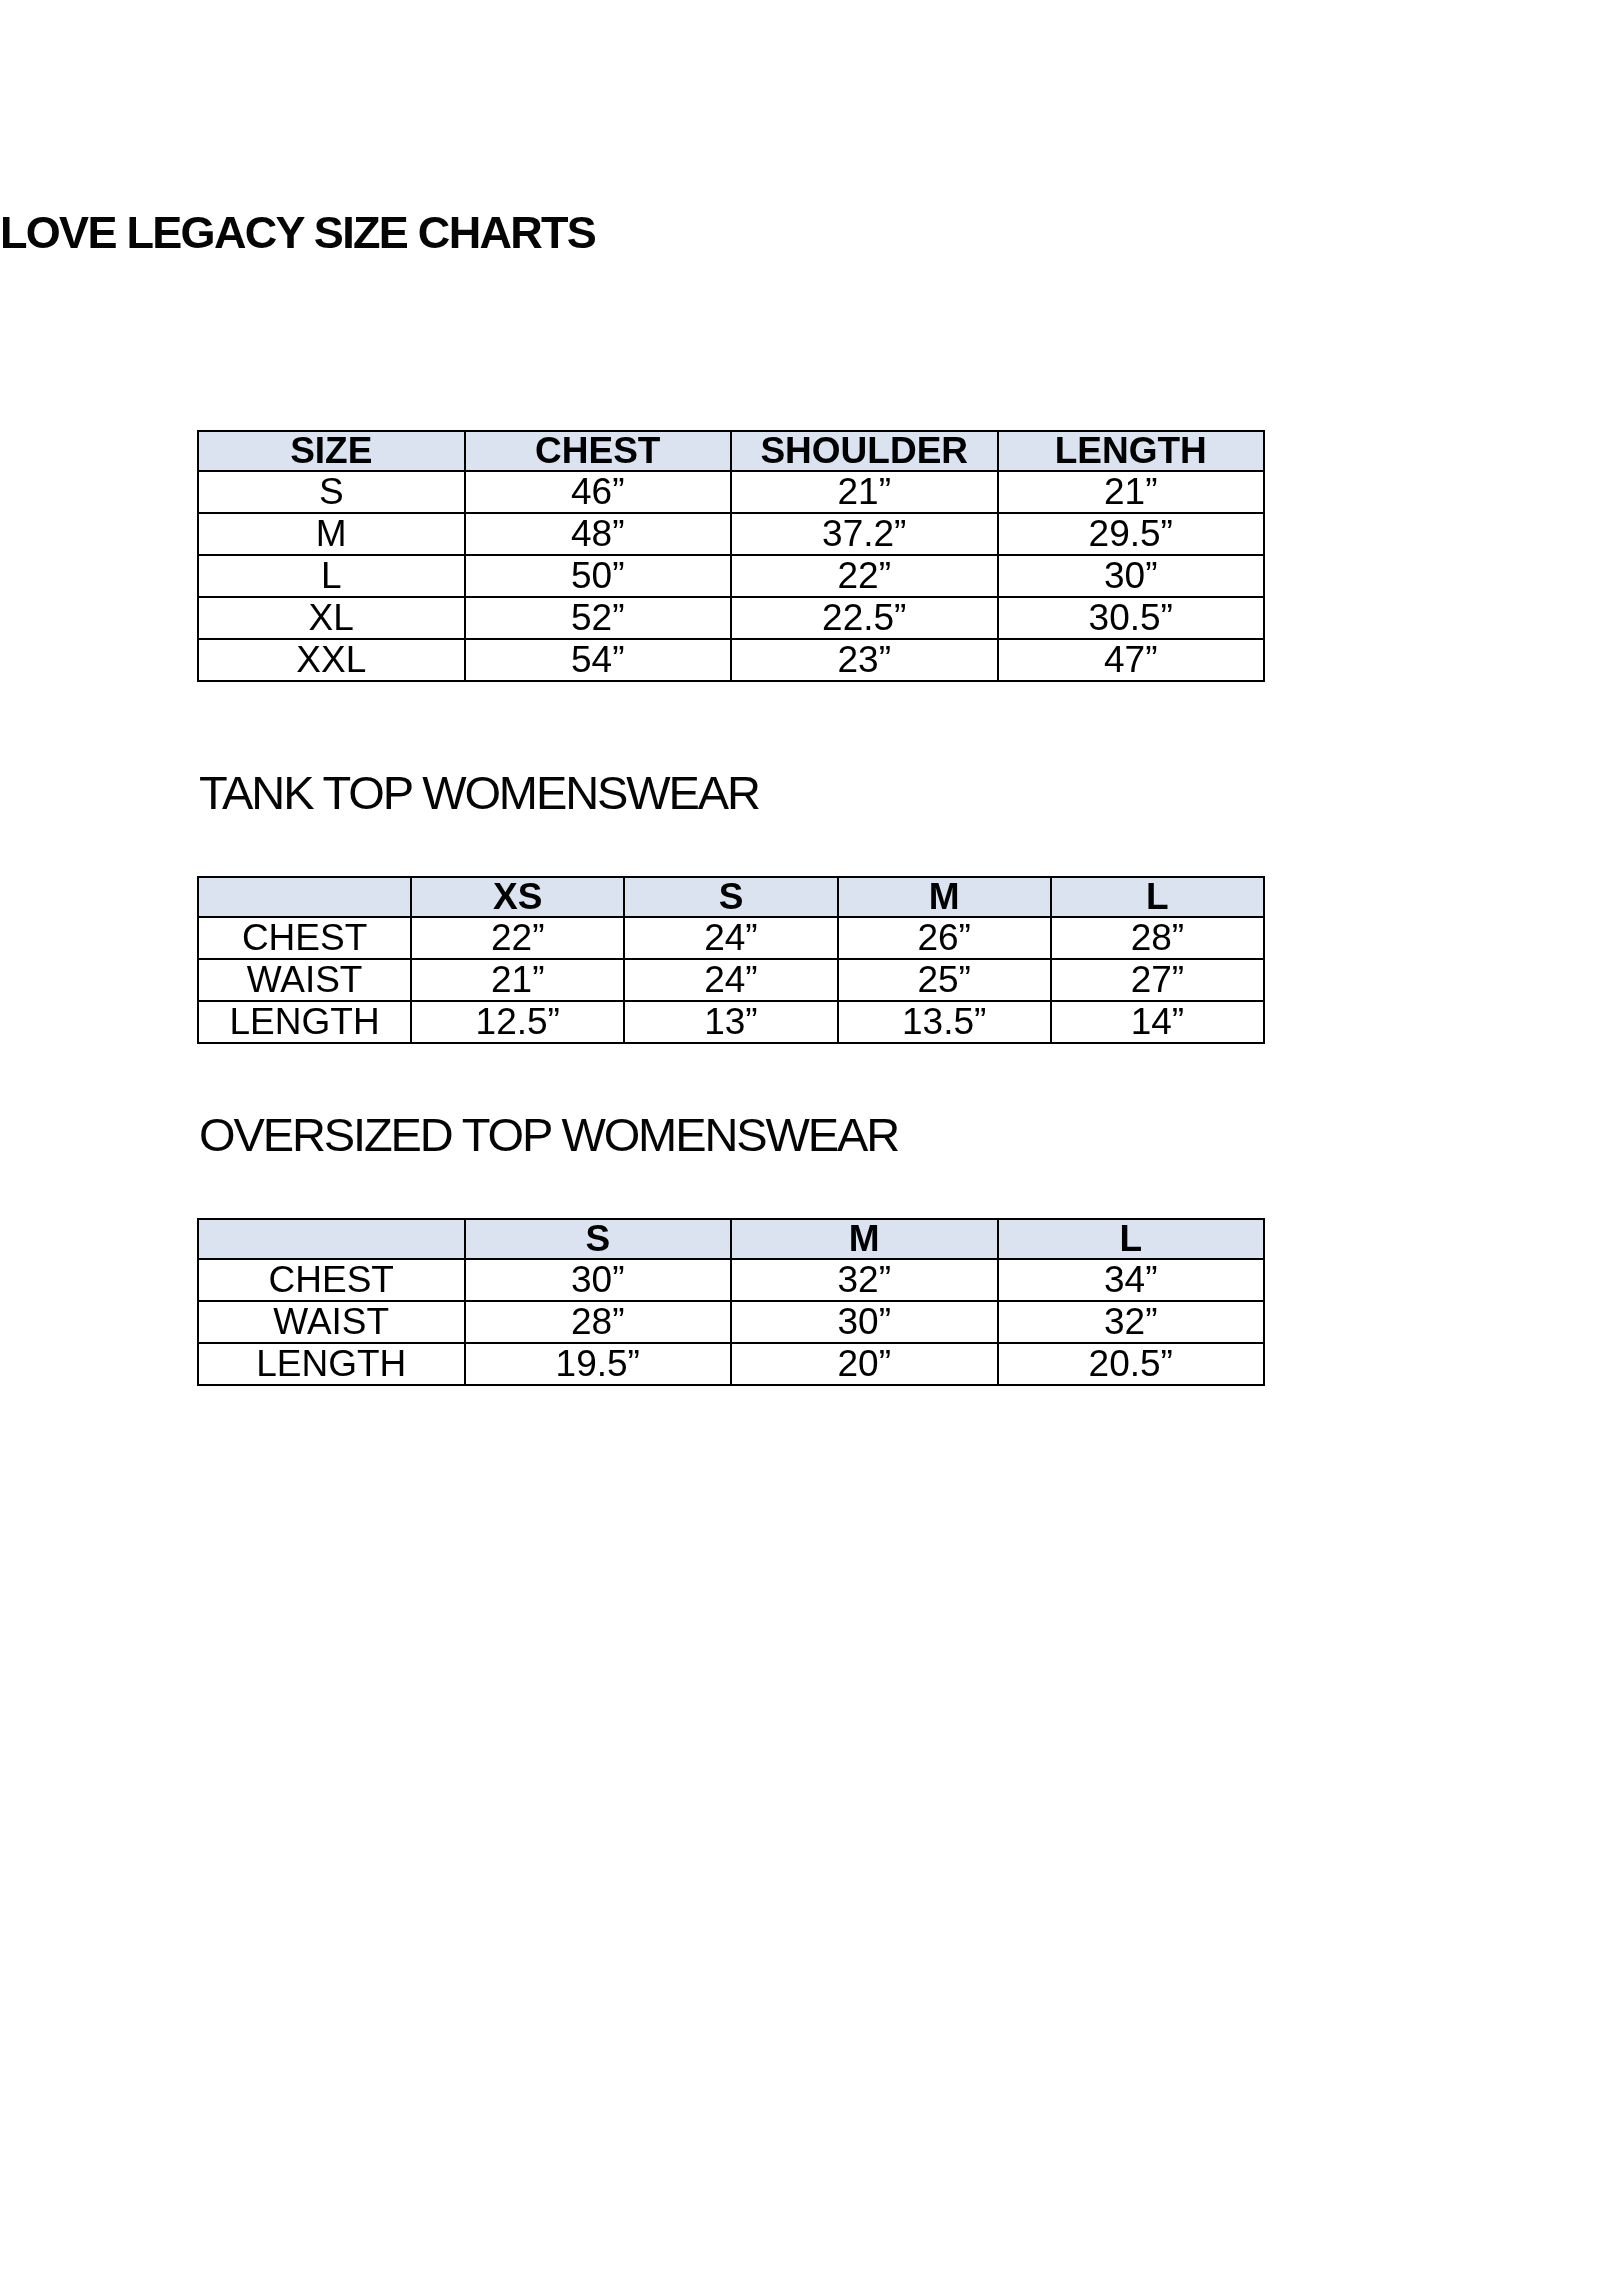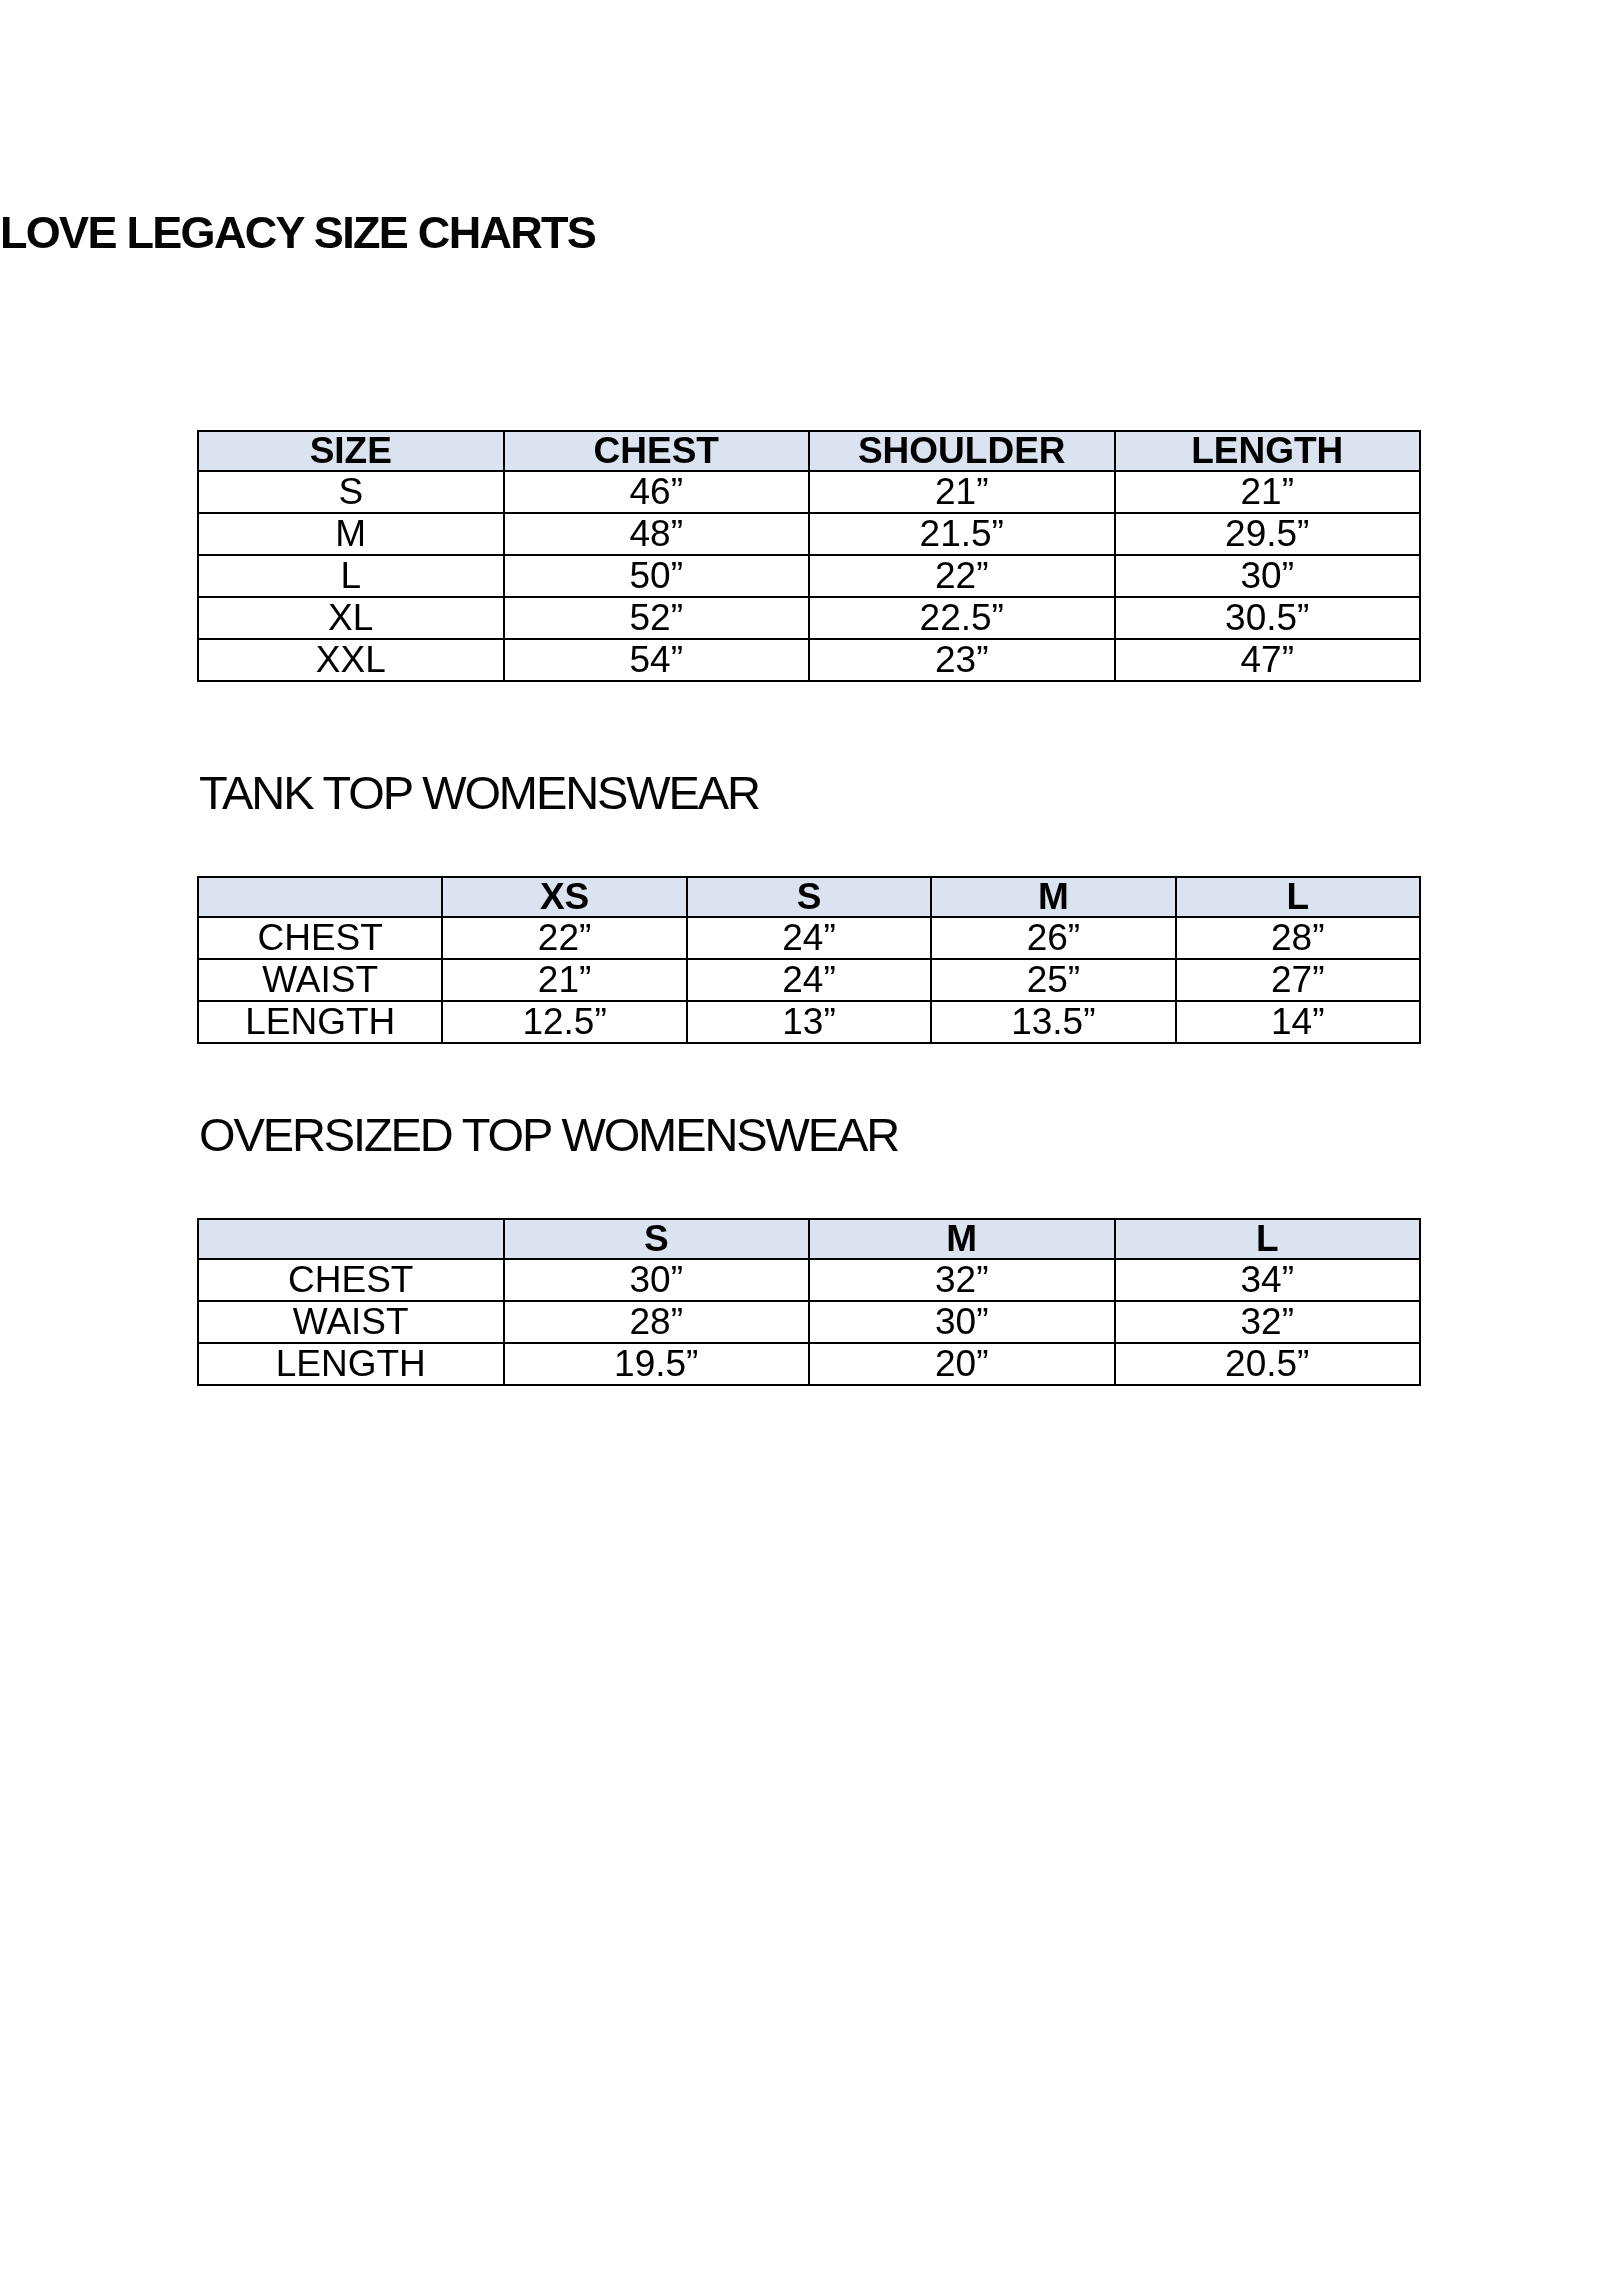--- a/index.html
+++ b/index.html
@@ -35,21 +35,21 @@
     margin: 0 0 0 199px;
     font-size: 47px;
     font-weight: 400;
     letter-spacing: -2.1px;
     line-height: 1.3;
     color: #050505;
   }
   table.size-table {
     border-collapse: collapse;
     table-layout: fixed;
-    width: 1224px;
+    width: 1068px;
     margin: 53px 0 2px 197px;
   }
   table.size-table th,
   table.size-table td {
     border: 2.1px solid #000000;
     text-align: center;
     vertical-align: middle;
     font-size: 37px;
     line-height: 1.0;
     padding: 0;
@@ -86,21 +86,21 @@
           <tbody>
             <tr>
               <td>S</td>
               <td>46”</td>
               <td>21”</td>
               <td>21”</td>
             </tr>
             <tr>
               <td>M</td>
               <td>48”</td>
-              <td>21.5”</td>
+              <td>37.2”</td>
               <td>29.5”</td>
             </tr>
             <tr>
               <td>L</td>
               <td>50”</td>
               <td>22”</td>
               <td>30”</td>
             </tr>
             <tr>
               <td>XL</td>

